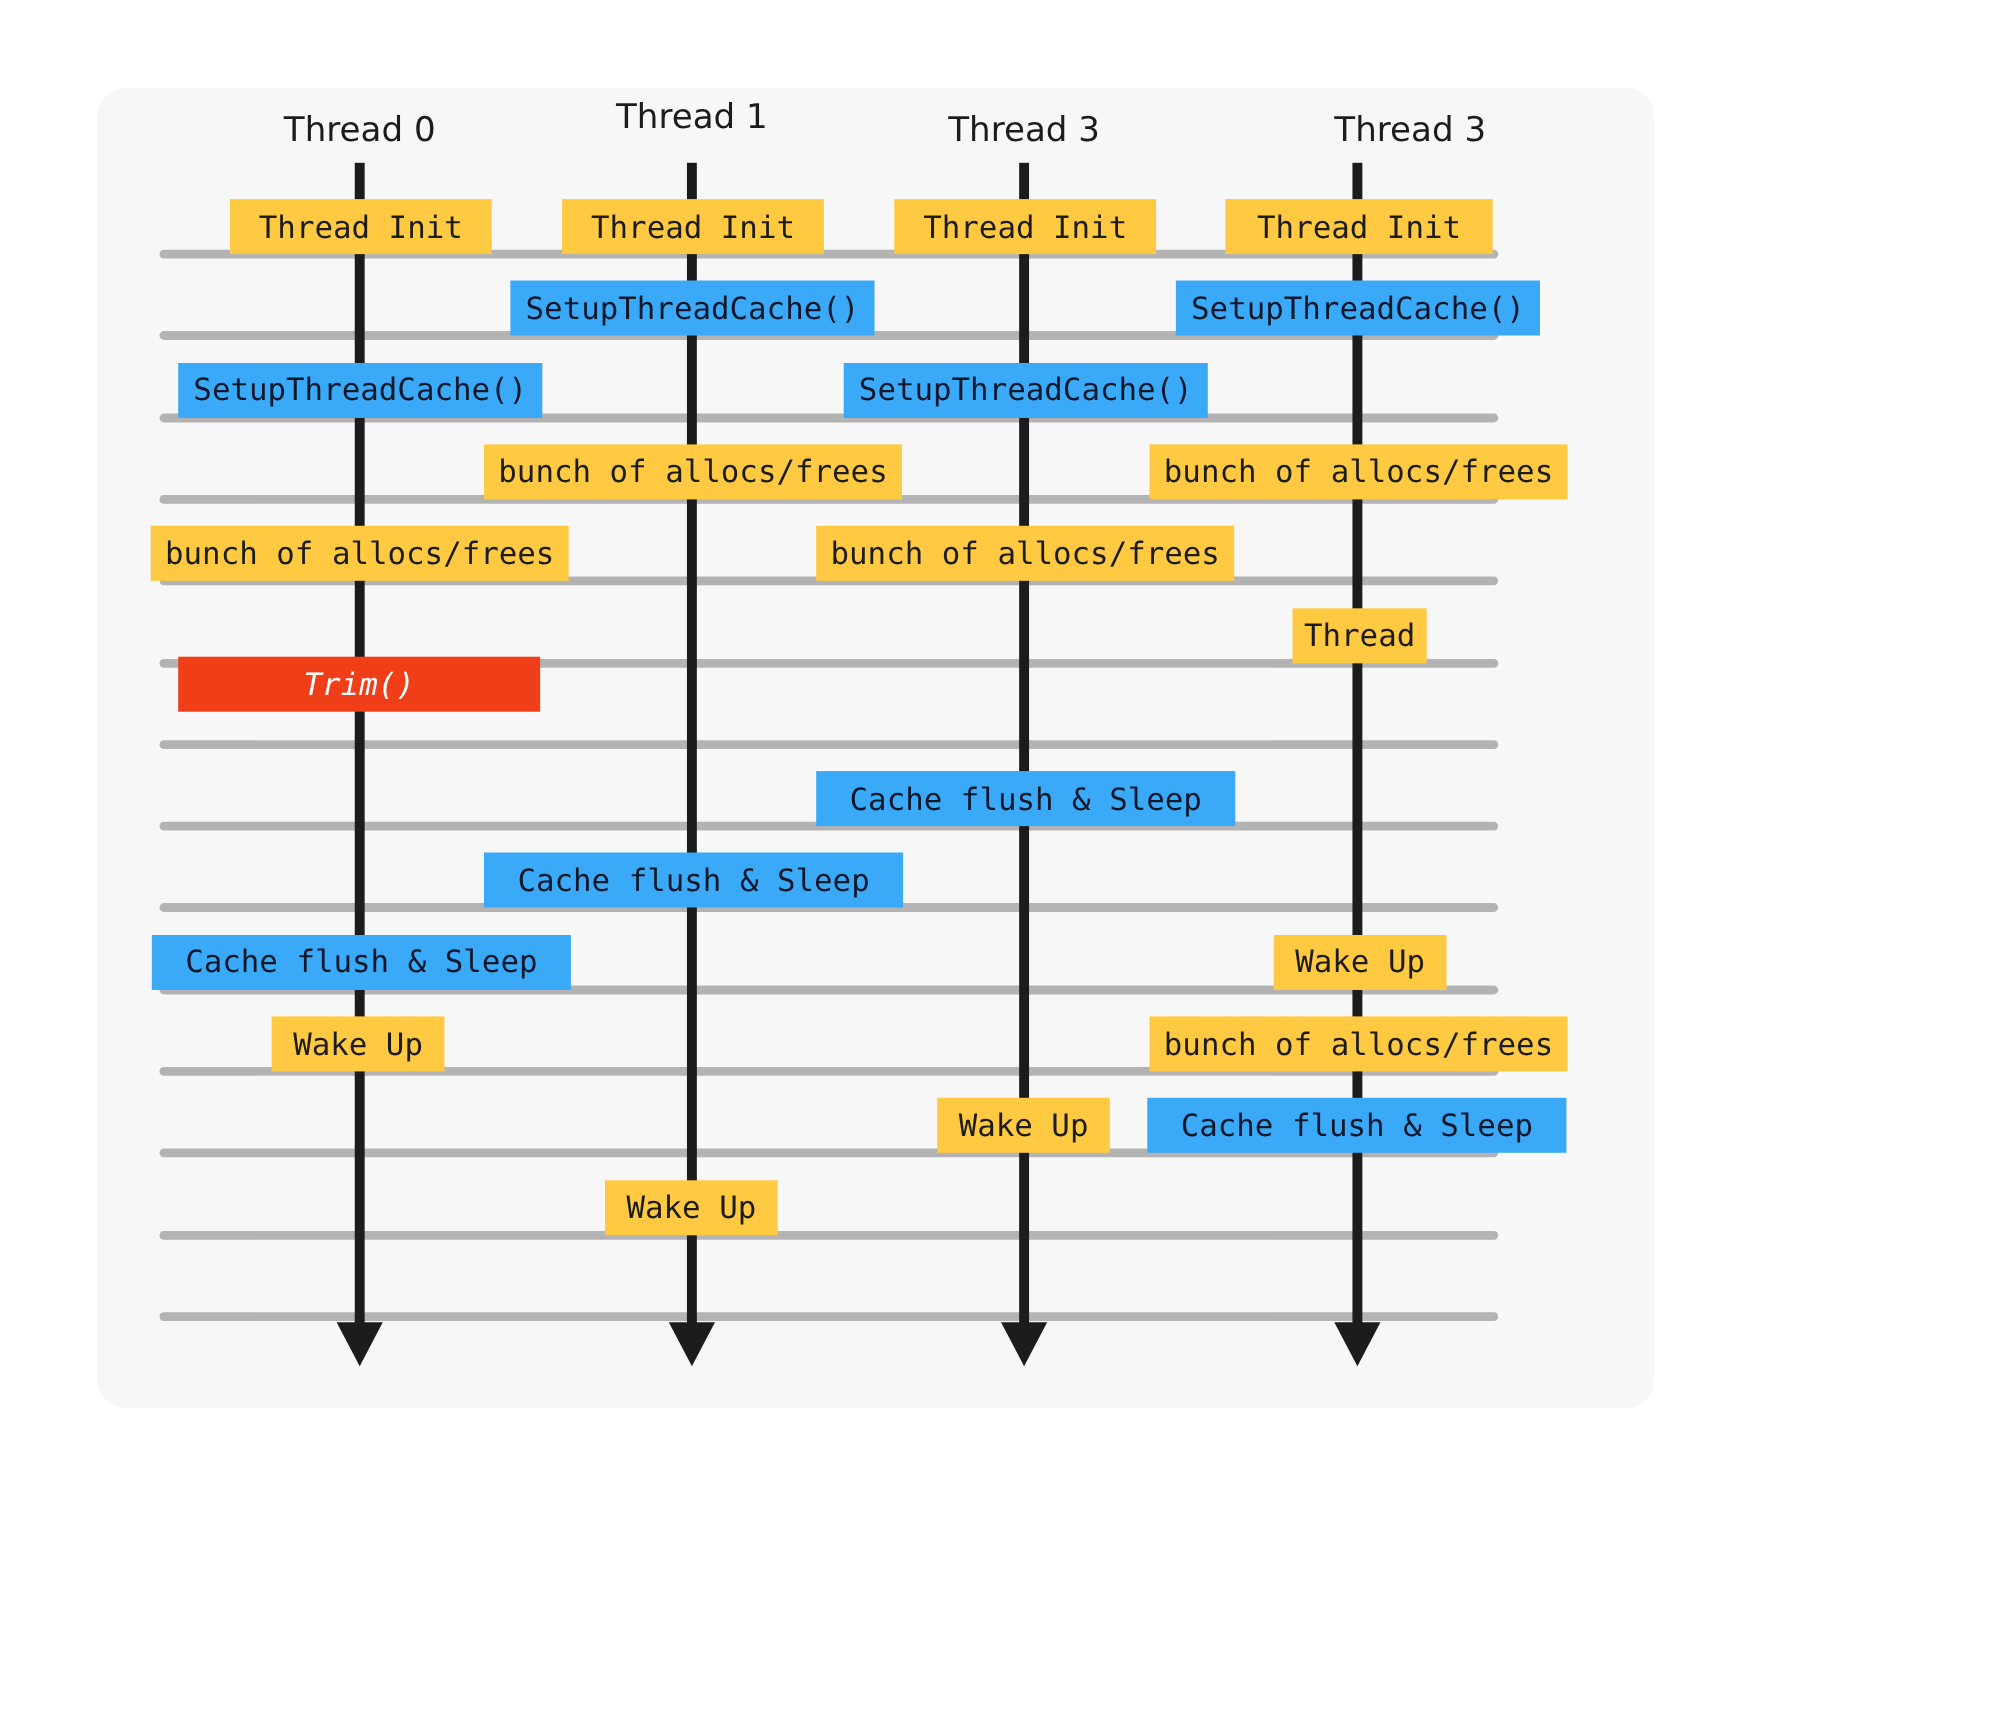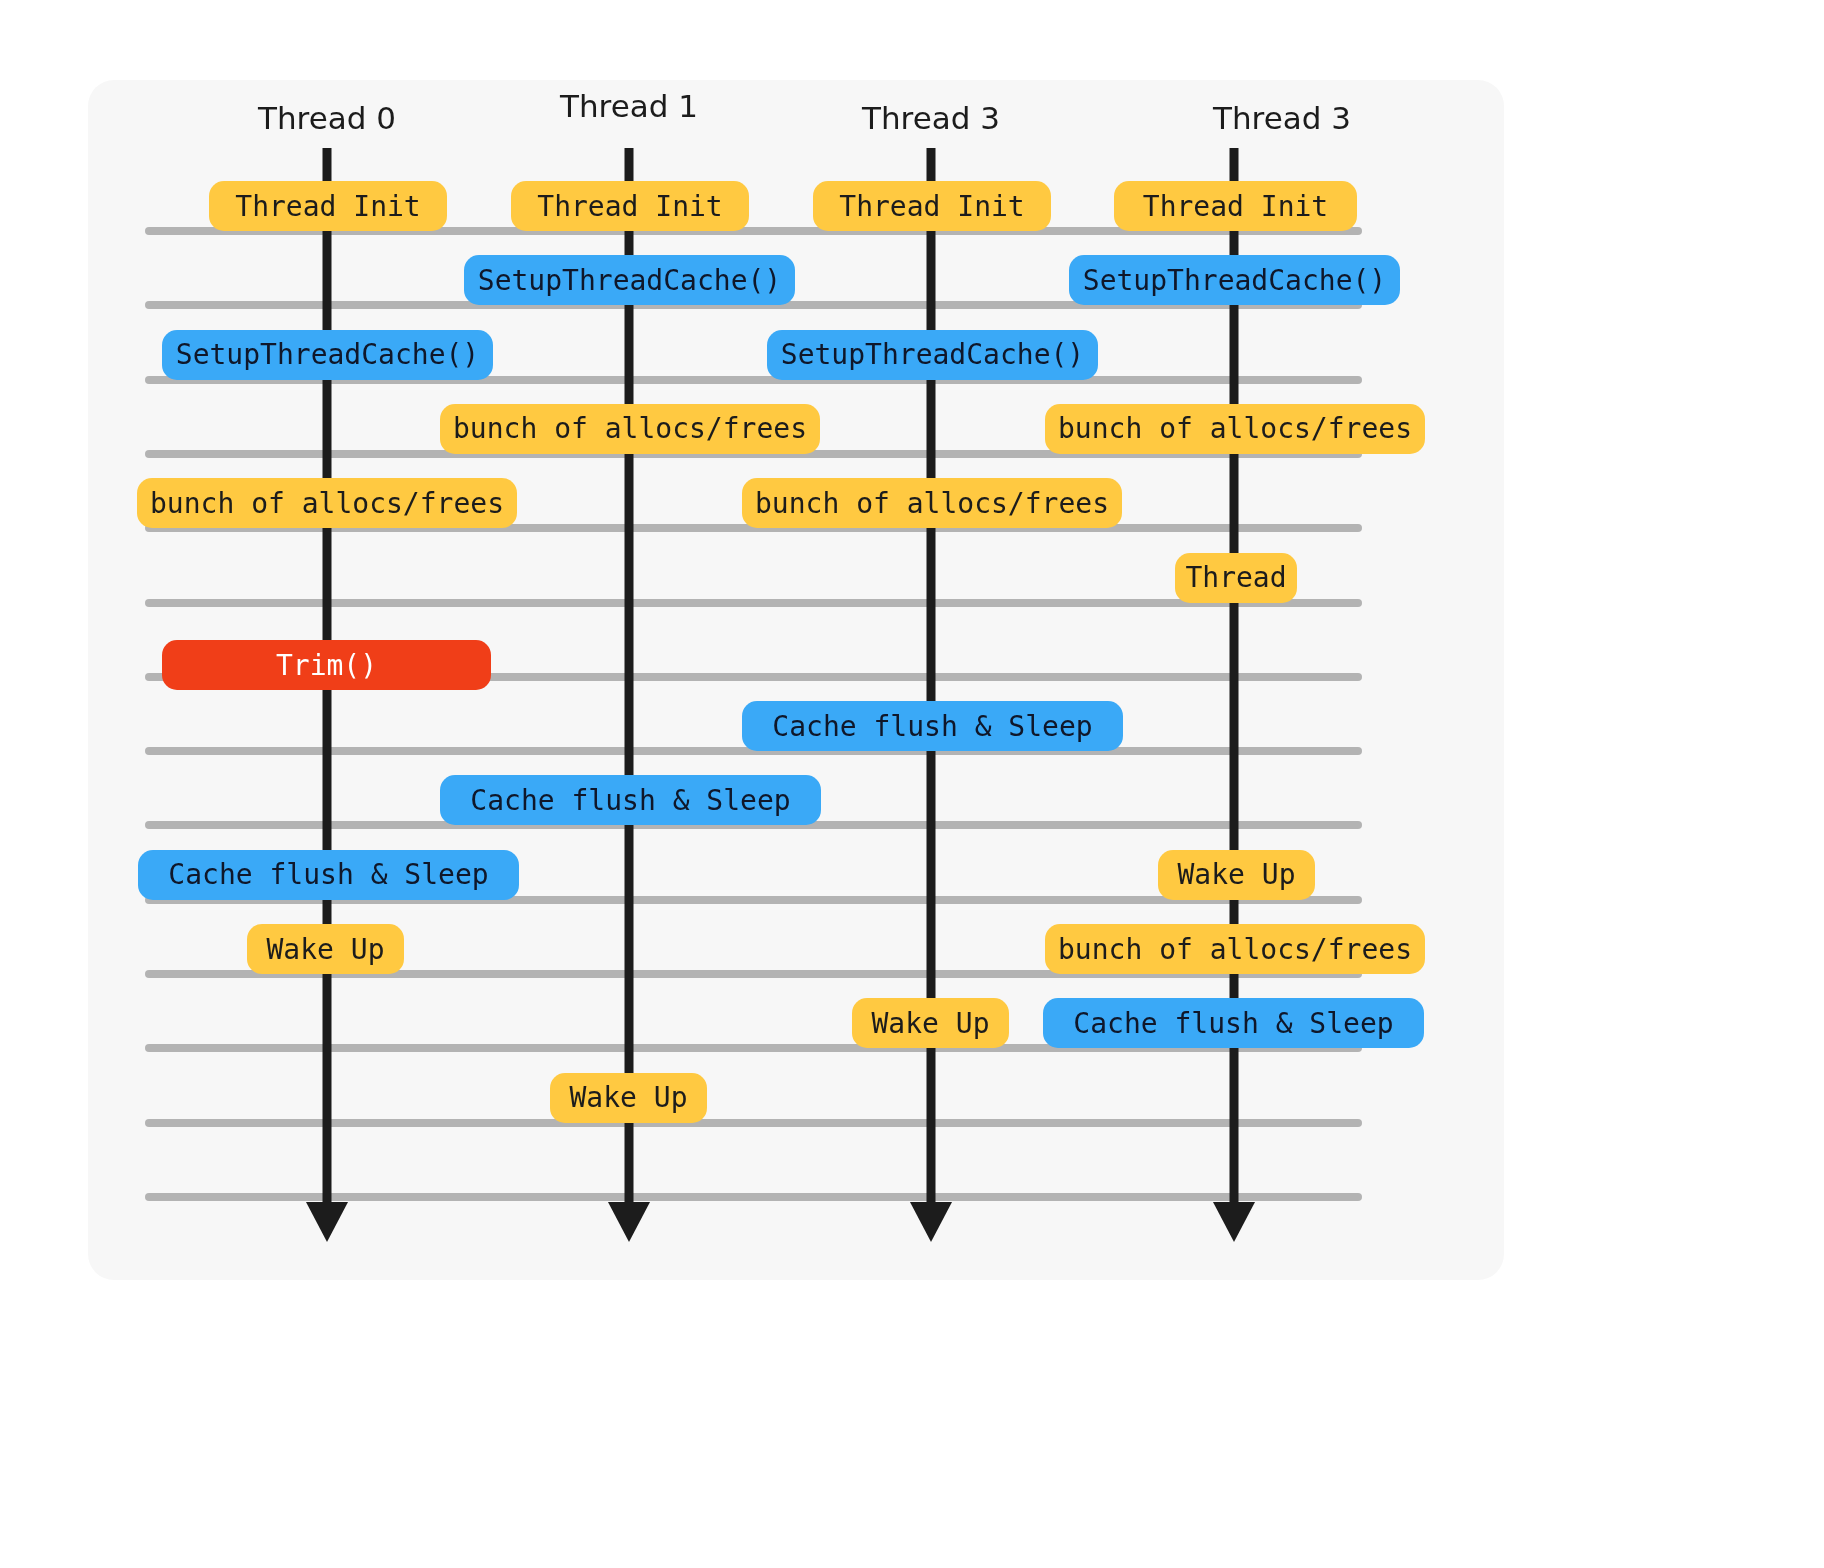--- a/index.html
+++ b/index.html
@@ -8,21 +8,21 @@
   #card{position:absolute;left:88px;top:80px;width:1416px;height:1200px;
         background:#f7f7f7;border-radius:26px;}
   .thread-head{position:absolute;transform:translateX(-50%);
         font-size:31px;color:#1c1c1c;white-space:nowrap;letter-spacing:0px;
         font-family:"DejaVu Sans","Liberation Sans",sans-serif;font-weight:400;}
   .lifeline{position:absolute;width:9px;background:#1c1c1c;transform:translateX(-50%);}
   .arrowhead{position:absolute;transform:translateX(-50%);
         width:0;height:0;border-left:21px solid transparent;border-right:21px solid transparent;
         border-top:40px solid #1c1c1c;}
   .rowline{position:absolute;height:8px;background:#b3b3b3;border-radius:4px;}
-  .box{position:absolute;border-radius:15px;display:flex;align-items:center;
+  .box{position:absolute;border-radius:0;display:flex;align-items:center;
         justify-content:center;white-space:nowrap;font-size:28px;
         font-family:"DejaVu Sans Mono","Liberation Mono",monospace;
         box-sizing:border-box;padding:0 16px;letter-spacing:0px;}
   .box.amber{background:#ffc941;color:#1c1c1c;}
   .box.blue{background:#3aa9f7;color:#0f172a;}
   .box.red{background:#f03e18;color:#ffffff;}
 </style>
 </head>
 <body>
 
@@ -87,21 +87,21 @@
       </div>
       <div class="box amber" style="left: 137px; width: 380px; height: 50px; top: 478.2px;">
         <span>bunch of allocs/frees</span>
       </div>
       <div class="box amber" style="left: 742px; width: 380px; height: 50px; top: 478.2px;">
         <span>bunch of allocs/frees</span>
       </div>
       <div class="box amber" style="left: 1175px; width: 122px; height: 50px; top: 552.5px;">
         <span>Thread</span>
       </div>
-      <div class="box red" style="left: 162px; width: 329px; height: 50px; top: 640px;">
+      <div class="box red" style="left: 162px; width: 329px; height: 50px; top: 597px; font-style: italic;">
         <span>Trim()</span>
       </div>
       <div class="box blue" style="left: 742px; width: 381px; height: 50px; top: 701.1px;">
         <span>Cache flush &amp; Sleep</span>
       </div>
       <div class="box blue" style="left: 440px; width: 381px; height: 50px; top: 775.4px;">
         <span>Cache flush &amp; Sleep</span>
       </div>
       <div class="box blue" style="left: 138px; width: 381px; height: 50px; top: 849.7px;">
         <span>Cache flush &amp; Sleep</span>

